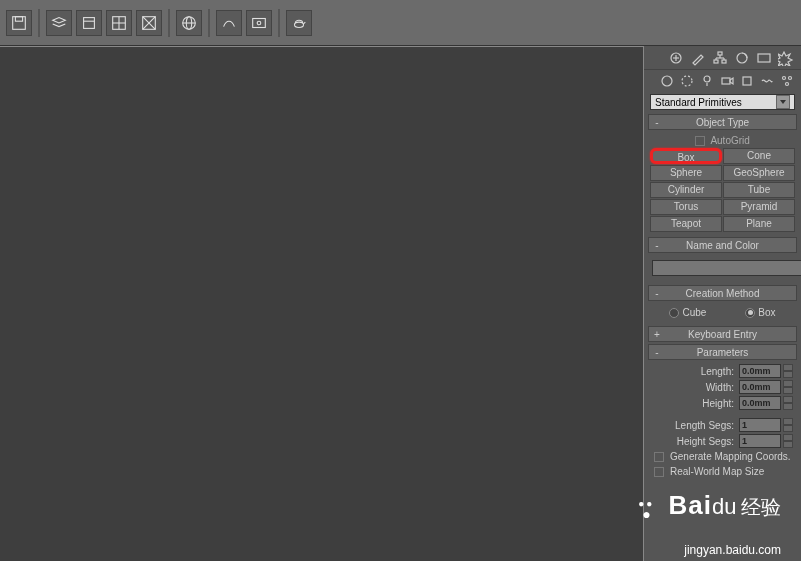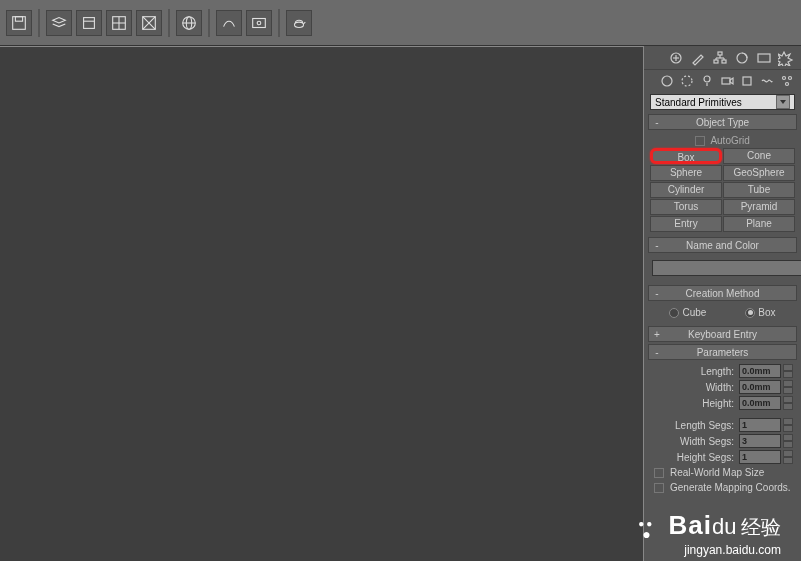--- a/index.html
+++ b/index.html
@@ -37,21 +37,21 @@
 .radio-dot.filled::after { content: ''; width: 5px; height: 5px; background: #ccc; border-radius: 50%; }
 .param-row { display: flex; align-items: center; padding: 1px 2px; gap: 2px; }
 .param-label { flex: 1; font-size: 10px; color: #d0d0d0; text-align: right; padding-right: 3px; }
 .param-input { width: 42px; height: 14px; background: #777; border: 1px solid #333; color: #222; font-size: 9px; padding: 0 2px; font-weight: bold; }
 .spinner { width: 10px; height: 14px; display: flex; flex-direction: column; }
 .spinner-btn { flex: 1; background: #666; border: 1px solid #444; }
 .check-row { font-size: 10px; color: #d0d0d0; padding: 2px 4px; display: flex; align-items: center; gap: 3px; }
 .watermark { position: absolute; right: 20px; bottom: 4px; color: #fff; text-align: right; pointer-events: none; }
 .watermark-main { font-size: 26px; font-weight: bold; letter-spacing: 1px; }
 .watermark-sub { font-size: 20px; }
-.watermark-url { font-size: 12px; margin-top: 1px; }
+.watermark-url { font-size: 12px; margin-top: 21px; }
 .paw { display: inline-block; width: 30px; height: 24px; position: relative; vertical-align: middle; }
 .paw::before { content: '●●'; position: absolute; top: 0; left: 4px; font-size: 10px; letter-spacing: 2px; }
 .paw::after { content: '●'; position: absolute; top: 8px; left: 8px; font-size: 14px; }
 </style>
 </head>
 <body>
 
 <div class="toolbar-top">
   <div class="toolbar-icon">
       <svg viewBox="0 0 20 20">
@@ -225,21 +225,21 @@
         </div>
         <div class="button-grid">
           <div class="obj-btn highlighted">Box</div>
           <div class="obj-btn">Cone</div>
           <div class="obj-btn">Sphere</div>
           <div class="obj-btn">GeoSphere</div>
           <div class="obj-btn">Cylinder</div>
           <div class="obj-btn">Tube</div>
           <div class="obj-btn">Torus</div>
           <div class="obj-btn">Pyramid</div>
-          <div class="obj-btn">Entry</div>
+          <div class="obj-btn">Teapot</div>
           <div class="obj-btn">Plane</div>
         </div>
       </div>
     </div>
 
     <div class="rollout">
       <div class="rollout-header">
         <span class="rollout-toggle">-</span>
         <span>Name and Color</span>
       </div>
@@ -310,42 +310,34 @@
         <div style="height:6px"></div>
         <div class="param-row">
           <span class="param-label">Length Segs:</span>
           <input class="param-input" value="1" style="">
           <div class="spinner">
               <div class="spinner-btn"></div>
               <div class="spinner-btn"></div>
             </div>
         </div>
         <div class="param-row">
-          <span class="param-label">Width Segs:</span>
-          <input class="param-input" value="3" style="">
-          <div class="spinner">
-              <div class="spinner-btn"></div>
-              <div class="spinner-btn"></div>
-            </div>
-        </div>
-        <div class="param-row">
           <span class="param-label">Height Segs:</span>
           <input class="param-input" value="1" style="">
           <div class="spinner">
               <div class="spinner-btn"></div>
               <div class="spinner-btn"></div>
             </div>
+        </div>
+        <div class="check-row">
+          <span class="checkbox-fake"></span>
+          <span>Generate Mapping Coords.</span>
         </div>
         <div class="check-row">
           <span class="checkbox-fake"></span>
           <span>Real-World Map Size</span>
-        </div>
-        <div class="check-row">
-          <span class="checkbox-fake"></span>
-          <span>Generate Mapping Coords.</span>
         </div>
       </div>
     </div>
   </div>
 </div>
 
 <div class="watermark">
   <div>
     <span class="paw"></span>
     <span class="watermark-main">Bai</span><span style="font-size:22px">du</span>

